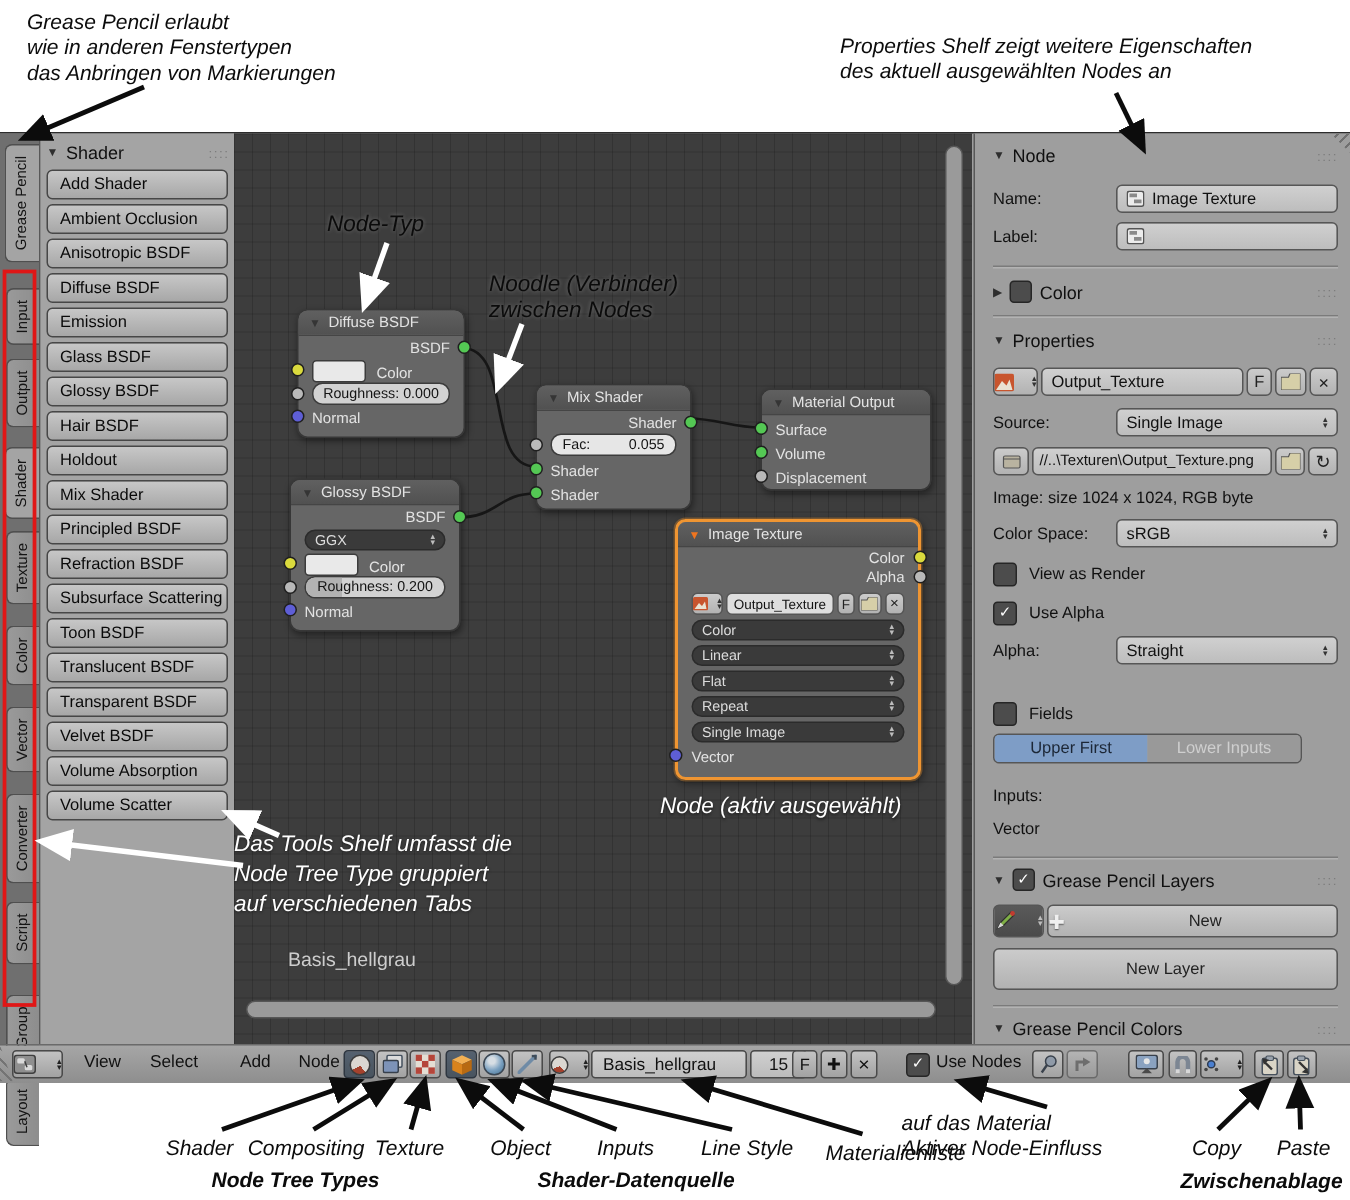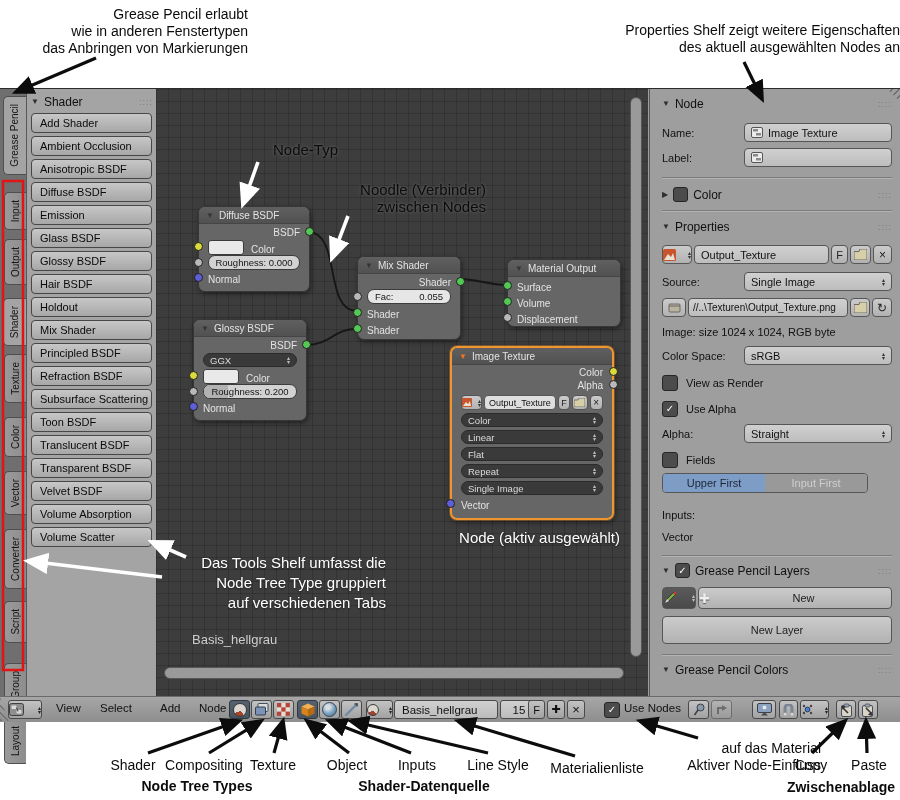--- a/index.html
+++ b/index.html
@@ -1,20 +1,20 @@
 <!DOCTYPE html>
 <html><head>
 <meta charset="utf-8">
 <style>
   html,body{margin:0;padding:0}
   body{width:900px;height:800px;position:relative;overflow:hidden;background:#fff;
        font-family:"Liberation Sans",sans-serif;-webkit-font-smoothing:antialiased}
   .abs{position:absolute}
   
-  .ann{color:#0b0b0b;font-size:14px;line-height:17px;text-align:right}
+  .ann{font-style:italic;color:#0b0b0b;font-size:14px;line-height:17px;text-align:left}
   .ann-b{font-weight:bold}
   .ann-w{color:#fff;text-shadow:0 1px 2px rgba(0,0,0,.5)}
   .ann-dark{text-shadow:0 0 3px rgba(255,255,255,.28)}
   
   .bwin{position:absolute;left:0;top:88px;width:900px;height:632px;background:#9e9e9e;border-top:1px solid #2c2c2c}
   
   .tabcol{position:absolute;left:0;top:0;width:26px;height:607px;background:#6f6f6f;border-right:1px solid #585858}
   .vtab{margin-left:4px;width:22px;border:1px solid #4f4f4f;border-right:0;border-radius:5px 0 0 5px;
         background:linear-gradient(90deg,#9a9a9a,#8d8d8d);box-sizing:border-box;cursor:pointer}
   .vtab span{display:block;writing-mode:vertical-rl;transform:rotate(180deg);margin:0 auto;
@@ -509,27 +509,27 @@
     <div class="prow" style="margin-top:7px">
         <span class="plabel">Alpha:</span>
       <span class="pfield pdrop">
           <span>Straight</span>
           <span class="updn" style="color:#333">
             <span>▴</span>
             <span>▾</span>
           </span>
         </span>
       </div>
-    <div class="prow" style="margin-top:9px;gap:8px">
+    <div class="prow" style="margin-top:25px;gap:8px">
         <span class="cb off">✓</span>
         <span>Fields</span>
       </div>
     <div class="seg">
       <div class="on">Upper First</div>
-      <div class="offseg">Input First</div>
+      <div class="offseg">Lower Inputs</div>
     </div>
     <div style="margin-top:16px">Inputs:</div>
     <div style="margin-top:10px">Vector</div>
     <div class="sep" style="margin-top:12px"></div>
     <div class="phead" style="margin-top:5px">
         <span class="tri">▼</span>
       <span class="cb" style="width:13px;height:13px">✓</span>
       <span>Grease Pencil Layers</span>
         <span class="grip">::::</span>
       </div>

